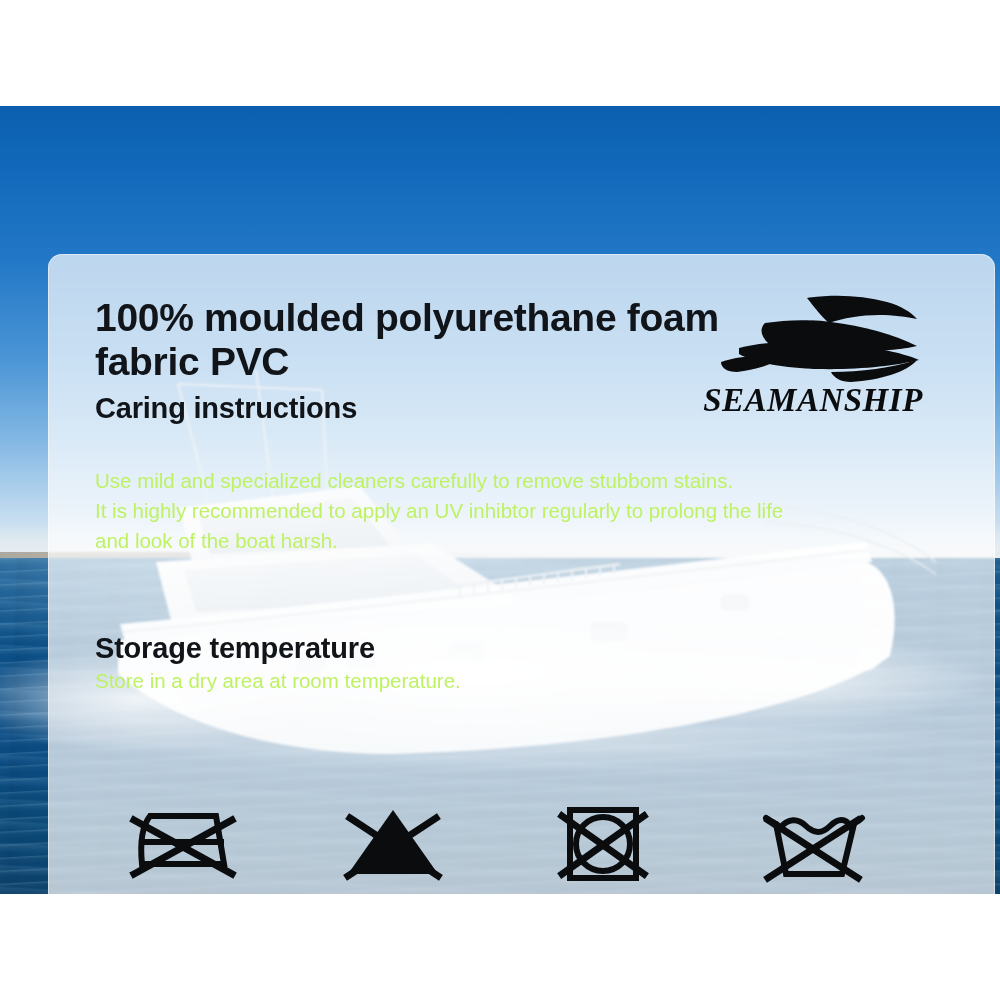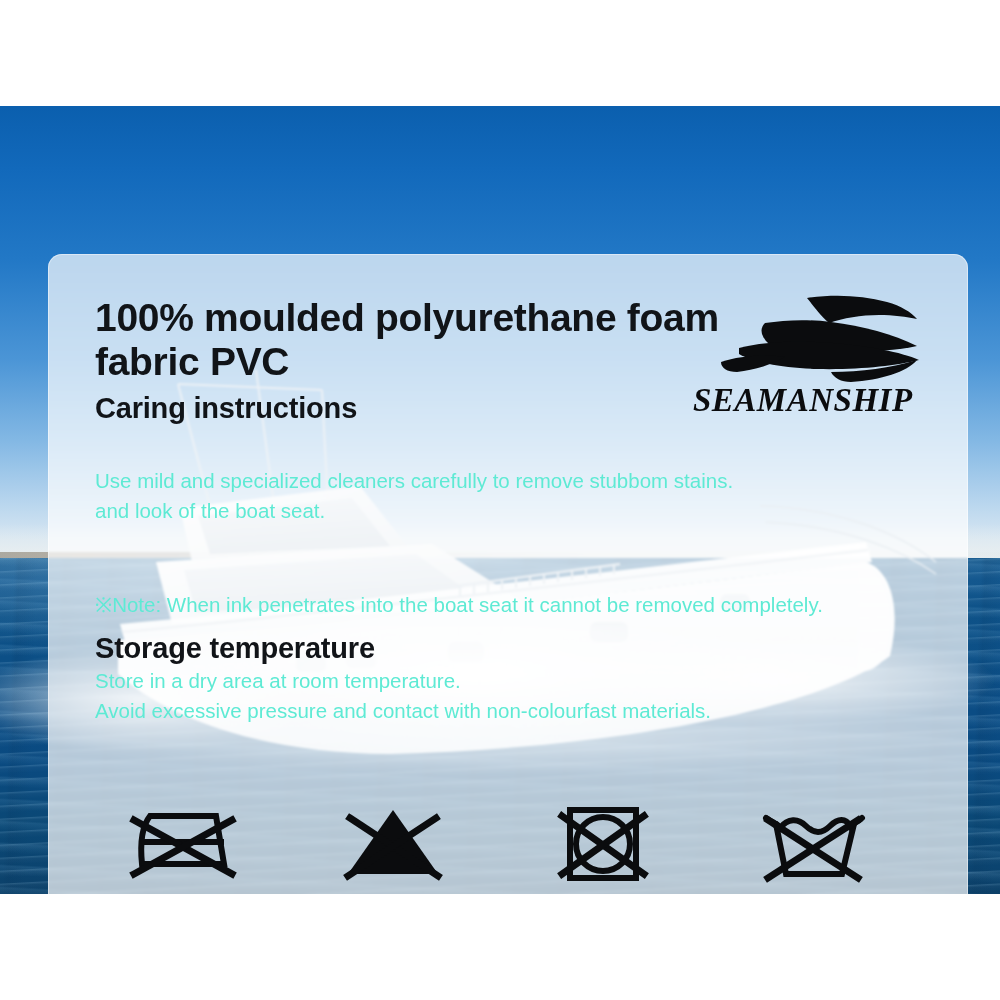--- a/index.html
+++ b/index.html
@@ -155,20 +155,21 @@
   .card {
     position: absolute;
     left: 48px;
     top: 148px;
     width: 920px;
     height: 702px;
     border-radius: 14px;
     background: rgba(255,255,255,0.70);
     box-shadow: 0 0 0 1px rgba(255,255,255,0.45) inset;
     backdrop-filter: blur(1px);
+    padding-left: 27px;
   }
 
   .card-inner {
     position: absolute;
     left: 0; top: 0;
     width: 900px;
     height: 702px;
     padding: 0;
   }
 
@@ -192,21 +193,21 @@
     font-weight: bold;
     color: #111418;
     letter-spacing: -0.2px;
   }
   .h2.caring   { top: 138px; }
   .h2.storage  { top: 378px; }
 
   .body-block {
     position: absolute;
     left: 47px;
-    color: #5eead4;
+    color: #bef264;
     font-size: 20.5px;
     line-height: 30px;
   }
   .body-block.caring  { top: 212px; width: 830px; }
   .body-block.note    { top: 336px; width: 830px; }
   .body-block.storage { top: 412px; width: 800px; }
   .body-block p { margin: 0; }
 
   
   .logo {
@@ -218,20 +219,21 @@
   }
   .logo .mark {
     position: absolute;
     left: 18px; top: 0;
     width: 212px; height: 92px;
   }
   .logo .wordmark {
     position: absolute;
     left: 0; top: 90px;
     width: 240px;
+    text-align: center;
     font-family: "Liberation Serif", serif;
     font-style: italic;
     font-weight: bold;
     font-size: 33px;
     letter-spacing: 0.5px;
     color: #0b0c0e;
   }
 
   
   .symbols {
@@ -370,32 +372,29 @@
             <path d="M120 80 C 150 80, 180 76, 206 68 C 196 80, 170 88, 140 90
                      C 130 90, 123 86, 120 80 Z" fill="#0b0c0e"></path>
           </svg>
           <div class="wordmark">SEAMANSHIP</div>
         </div>
 
         <div class="h2 caring">Caring instructions</div>
 
         <div class="body-block caring">
           <p>Use mild and specialized cleaners carefully to remove stubbom stains.</p>
-          <p>and look of the boat seat.</p>
+          <p>It is highly recommended to apply an UV inhibtor regularly to prolong the life</p>
+          <p>and look of the boat harsh.</p>
         </div>
 
-        <div class="body-block note">
-          <p>※Note: When ink penetrates into the boat seat it cannot be removed completely.</p>
-        </div>
 
         <div class="h2 storage">Storage temperature</div>
 
         <div class="body-block storage">
           <p>Store in a dry area at room temperature.</p>
-          <p>Avoid excessive pressure and contact with non-colourfast materials.</p>
         </div>
 
         <div class="symbols">
 
           <div class="symbol">
             <svg class="glyph" viewBox="0 0 110 84">
               <g fill="none" stroke="#0b0c0e" stroke-width="6" stroke-linecap="square">
 
                 <path d="M22 14 L88 14 L96 62 L14 62 C 12 42, 14 24, 22 14 Z"></path>
                 <path d="M14 40 L93 40"></path>

